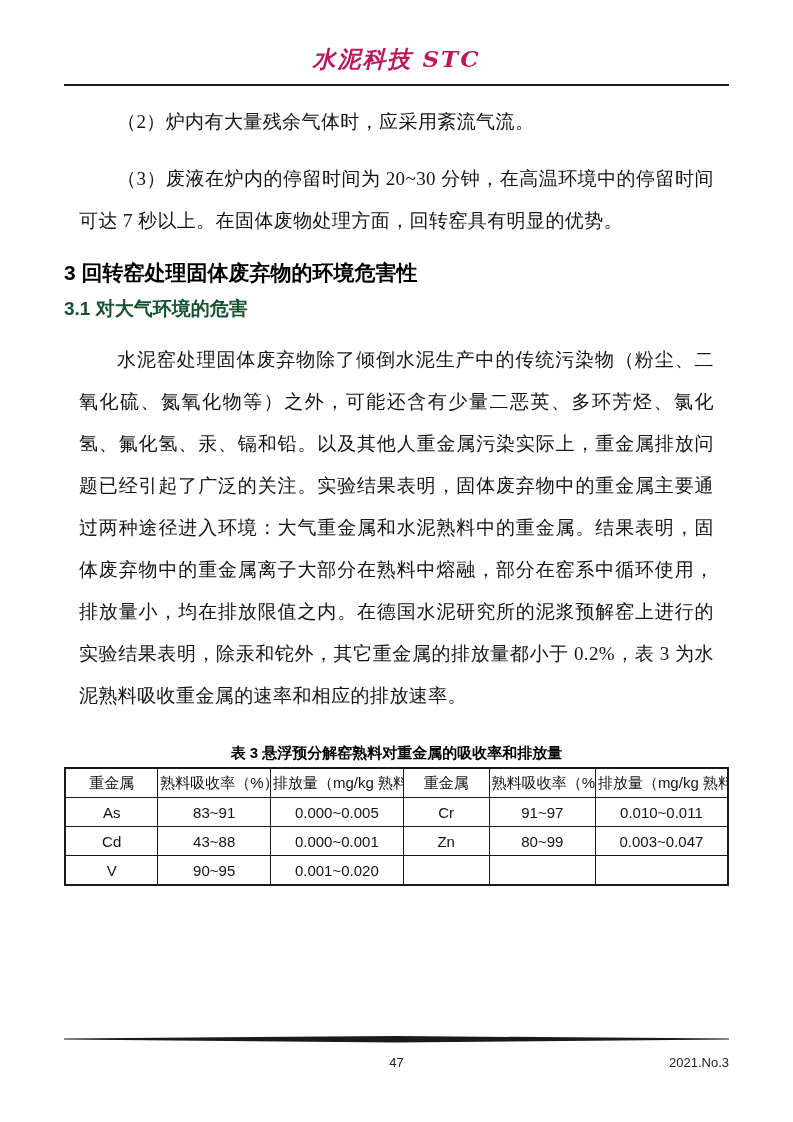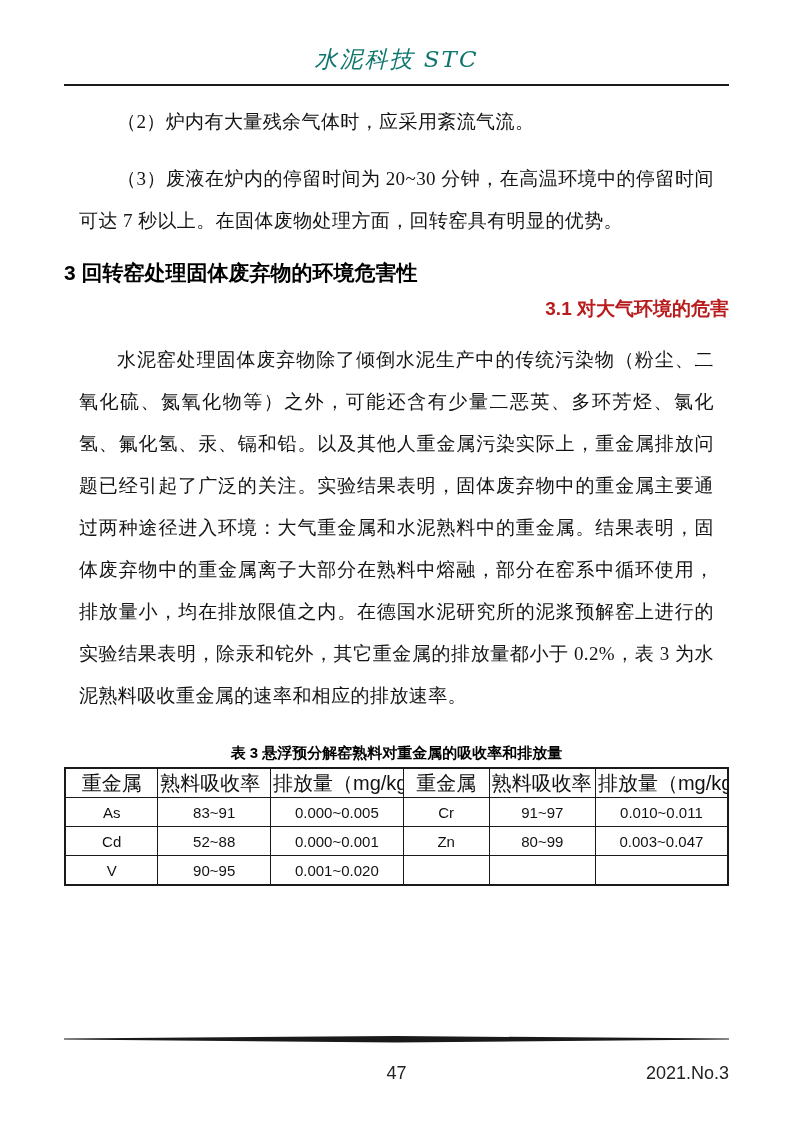--- a/index.html
+++ b/index.html
@@ -17,24 +17,24 @@
     position:absolute;
     left:64px;right:64px;top:0;
   }
   .journal-header{
     padding-top:44px;
     text-align:center;
   }
   .journal-title{
     font-family:"DejaVu Serif","Liberation Serif",serif;
     font-style:italic;
-    font-weight:400;
+    font-weight:700;
     font-size:23px;
     letter-spacing:2px;
-    color:#0f766e;
+    color:#be185d;
   }
   .header-rule{
     margin-top:9px;
     border:none;
     border-top:2px solid #1a1a1a;
     height:0;
   }
   .body-text{margin-top:10px;}
   .body-text p{
     margin:15px;
@@ -52,22 +52,21 @@
     font-size:21px;
     line-height:32px;
     color:#000;
   }
   h3.subsection-heading{
     margin:5px 0 0 0;
     font-family:"Liberation Sans","DejaVu Sans",sans-serif;
     font-weight:700;
     font-size:19px;
     line-height:30px;
-    color:#b91c1c;
-    text-align:right;
+    color:#14532d;
   }
   .table-caption{
     margin-top:24px;
     text-align:center;
     font-family:"Liberation Sans","DejaVu Sans",sans-serif;
     font-weight:700;
     font-size:15px;
     line-height:24px;
     color:#000;
   }
@@ -84,33 +83,33 @@
     border:1px solid #1a1a1a;
     height:28px;
     text-align:center;
     vertical-align:middle;
     font-weight:400;
     padding:0 2px;
     overflow:hidden;
     white-space:nowrap;
   }
   table.data-table{border:2px solid #1a1a1a;}
-  table.data-table thead th{font-size:20px;}
+  table.data-table thead th{font-size:15px;}
   .page-footer{
     position:absolute;
     left:64px;right:64px;
     top:1036px;
   }
   .footer-divider{display:block;width:100%;height:7px;}
   .footer-row{
     position:relative;
-    margin-top:20px;
+    margin-top:12px;
     height:20px;
     font-family:"Liberation Sans","DejaVu Sans",sans-serif;
-    font-size:18px;
+    font-size:13px;
     color:#222;
   }
   .page-number{
     position:absolute;left:0;right:0;
     text-align:center;
   }
   .issue-number{
     position:absolute;right:0;top:0;
   }
 </style>
@@ -159,21 +158,21 @@
           <tr>
             <td>As</td>
             <td>83~91</td>
             <td>0.000~0.005</td>
             <td>Cr</td>
             <td>91~97</td>
             <td>0.010~0.011</td>
           </tr>
           <tr>
             <td>Cd</td>
-            <td>52~88</td>
+            <td>43~88</td>
             <td>0.000~0.001</td>
             <td>Zn</td>
             <td>80~99</td>
             <td>0.003~0.047</td>
           </tr>
           <tr>
             <td>V</td>
             <td>90~95</td>
             <td>0.001~0.020</td>
             <td></td>

